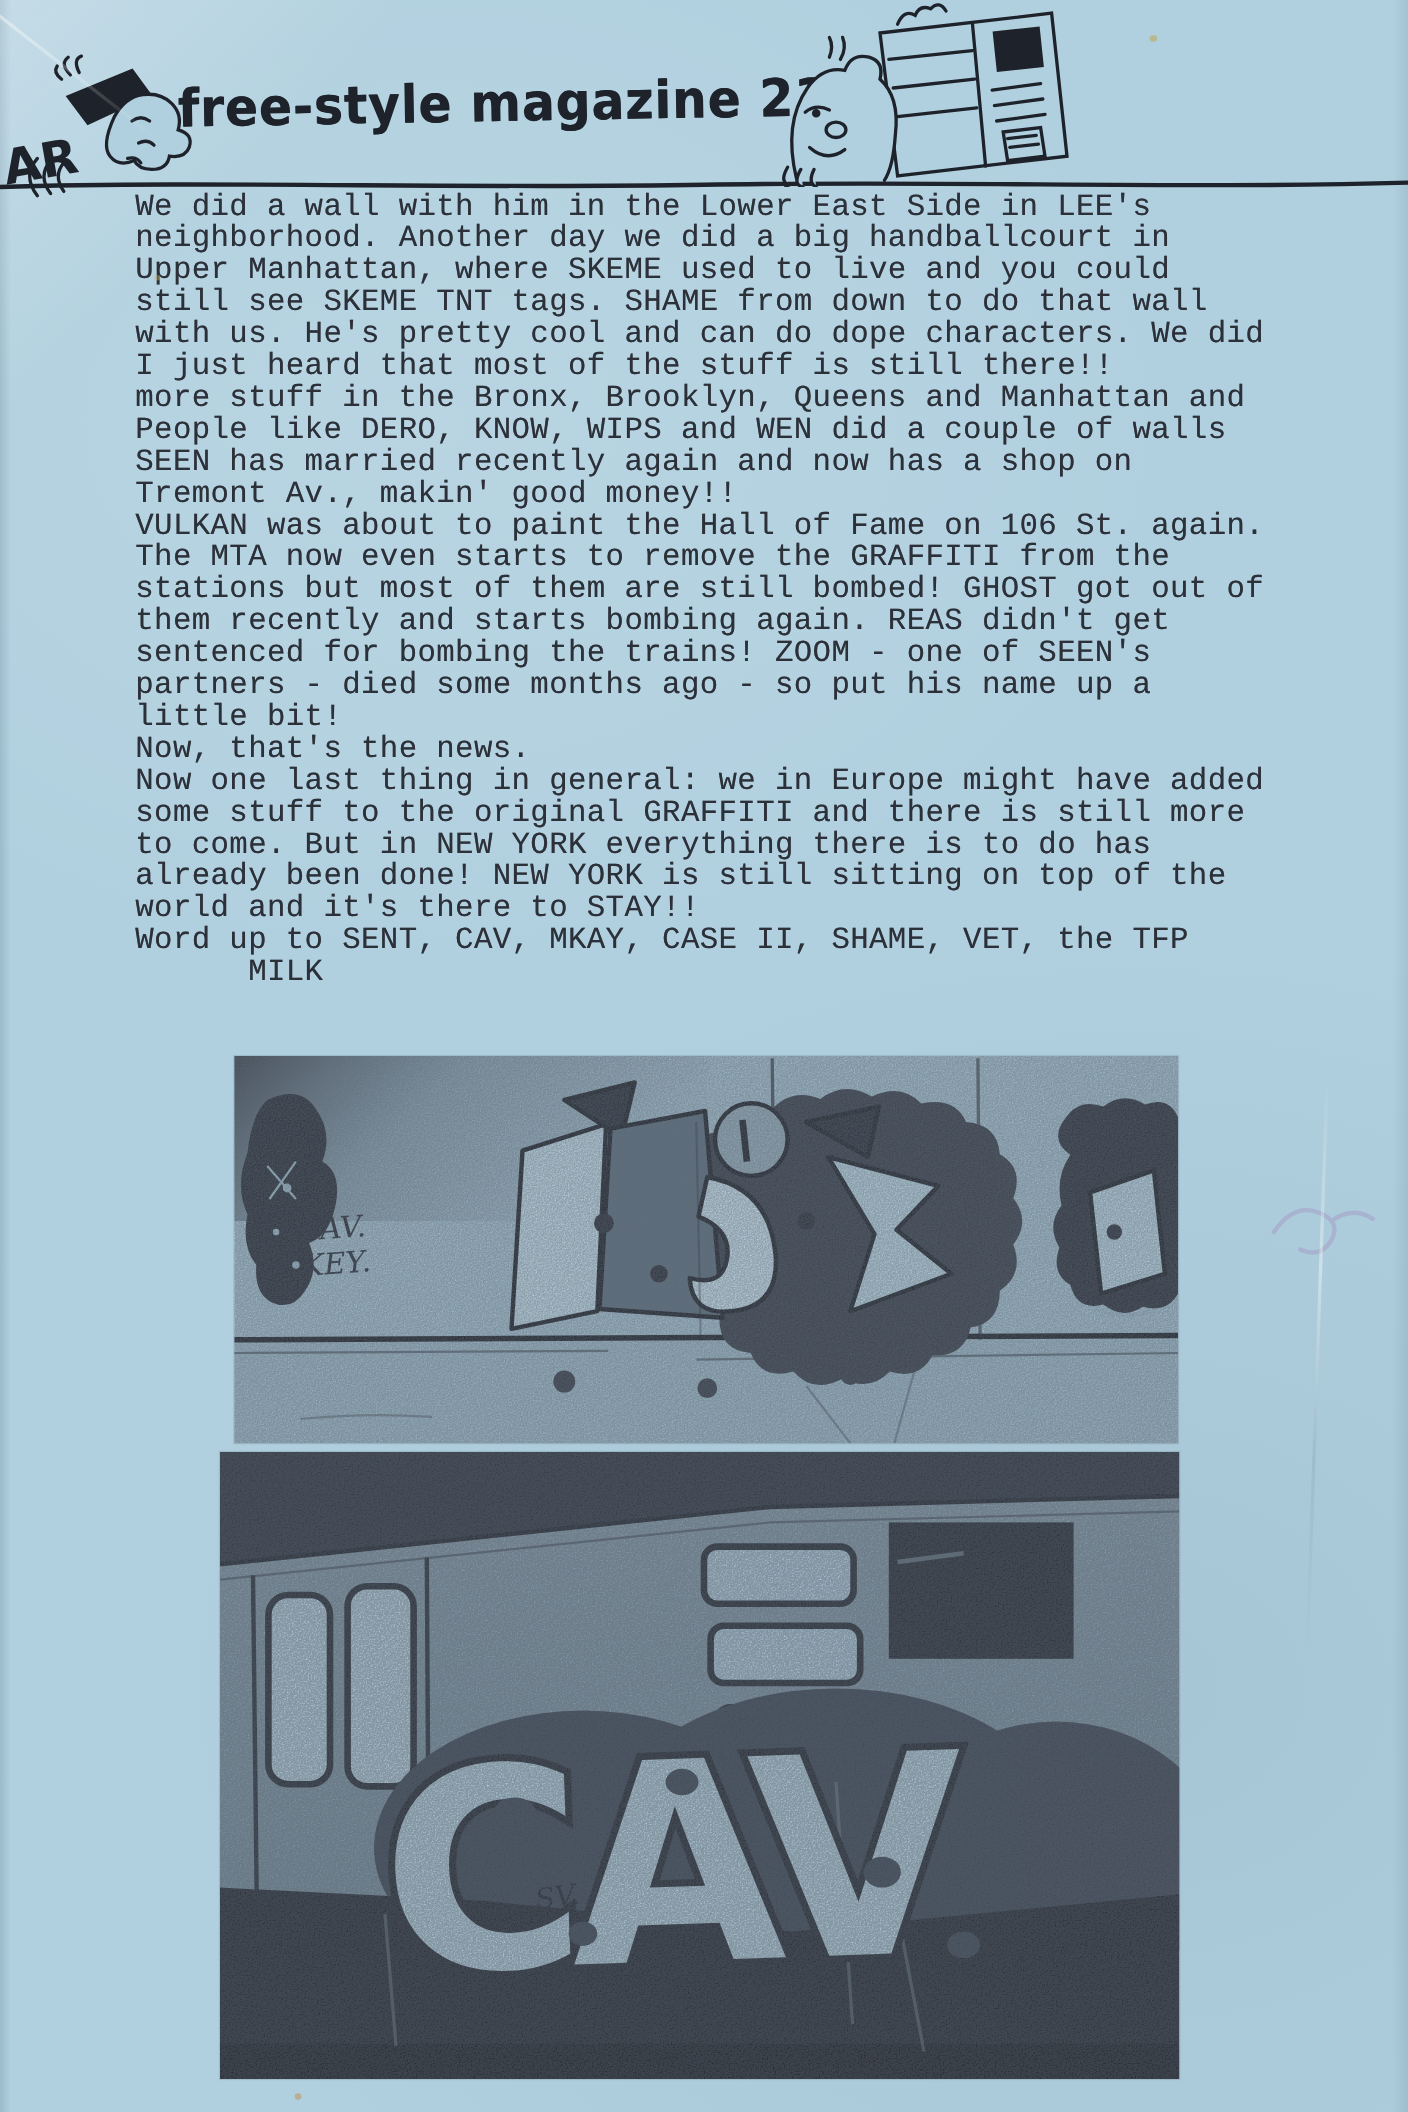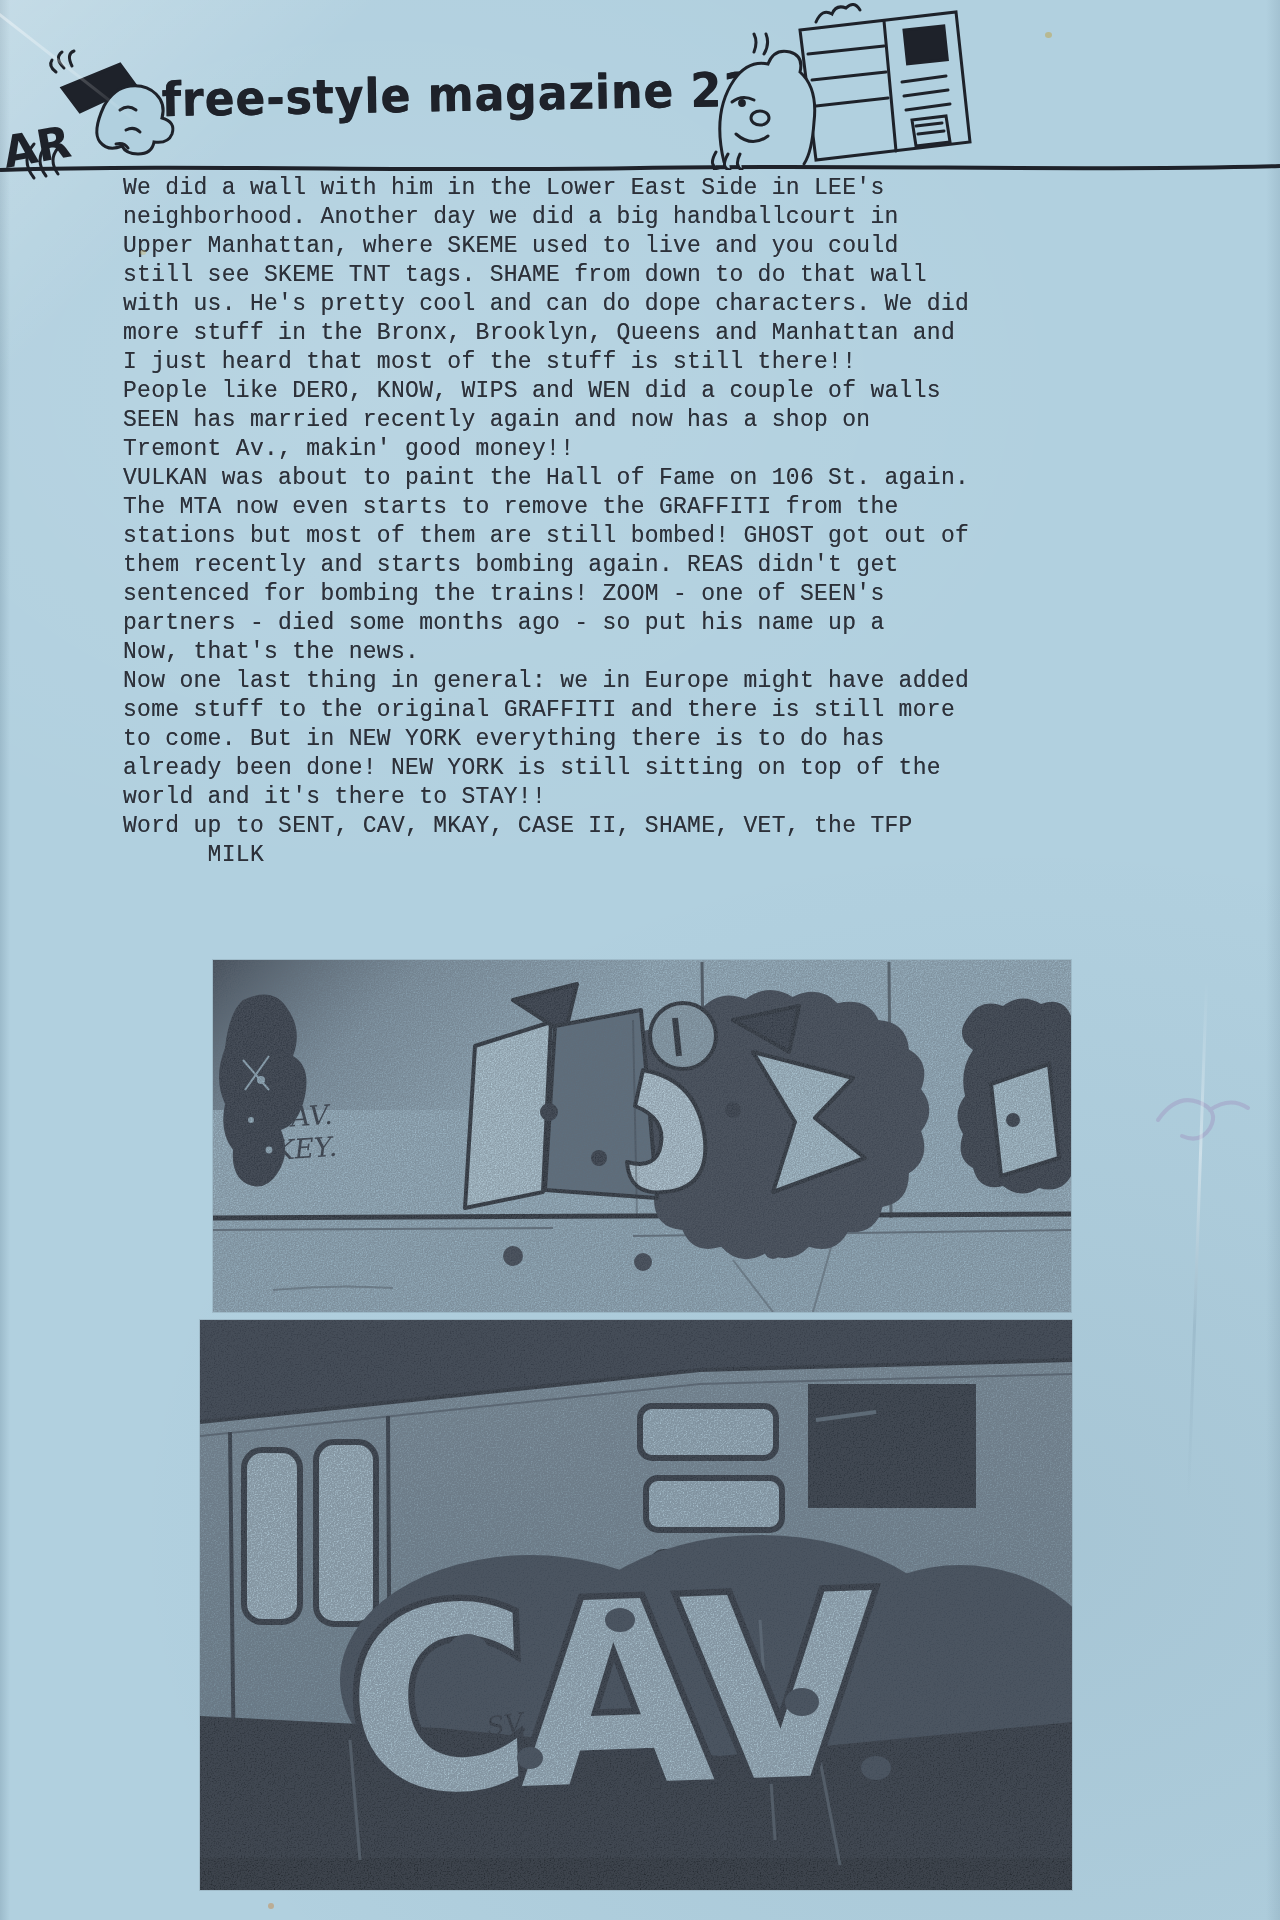--- a/index.html
+++ b/index.html
@@ -34,21 +34,21 @@
     transform:rotate(-1deg) scaleY(1.08);transform-origin:left bottom;
     text-shadow:0.6px 0 #1e222a;
     white-space:nowrap;
   }
   .rule-line{position:absolute;left:0;top:148px;width:1280px;height:44px;}
   .cartoon-left{position:absolute;left:4px;top:46px;width:175px;height:140px;}
   .cartoon-right{position:absolute;left:688px;top:2px;width:290px;height:168px;}
 
   .article{position:absolute;left:123px;top:174px;width:1100px;}
   .body-line{
-    white-space:pre;font-size:23px;line-height:29px;letter-spacing:.3px;
+    white-space:pre;font-size:28px;line-height:29px;letter-spacing:.3px;
     color:#2c3039;text-shadow:0 0 .6px rgba(44,48,57,.55);
   }
 
   .photo{position:absolute;box-shadow:0 0 0 1px rgba(40,50,60,.12);}
   .photo svg{display:block;}
   #photo1{left:213px;top:960px;width:858px;height:352px;}
   #photo2{left:200px;top:1320px;width:872px;height:570px;}
 </style>
 </head>
 <body>
@@ -102,31 +102,32 @@
       <path d="M28,150 q-8,14 2,16 q-6,2 -2,2 M40,152 q-8,14 2,16 M52,152 q-6,12 2,16" fill="#b1d0df"></path>
     </g>
   </svg>
 
   <div class="article">
       <div class="body-line">We did a wall with him in the Lower East Side in LEE's</div>
       <div class="body-line">neighborhood. Another day we did a big handballcourt in</div>
       <div class="body-line">Upper Manhattan, where SKEME used to live and you could</div>
       <div class="body-line">still see SKEME TNT tags. SHAME from down to do that wall</div>
       <div class="body-line">with us. He's pretty cool and can do dope characters. We did</div>
+      <div class="body-line">I just heard that most of the stuff is still there!!</div>
       <div class="body-line">more stuff in the Bronx, Brooklyn, Queens and Manhattan and</div>
-      <div class="body-line">I just heard that most of the stuff is still there!!</div>
       <div class="body-line">People like DERO, KNOW, WIPS and WEN did a couple of walls</div>
       <div class="body-line">SEEN has married recently again and now has a shop on</div>
       <div class="body-line">Tremont Av., makin' good money!!</div>
       <div class="body-line">VULKAN was about to paint the Hall of Fame on 106 St. again.</div>
       <div class="body-line">The MTA now even starts to remove the GRAFFITI from the</div>
       <div class="body-line">stations but most of them are still bombed! GHOST got out of</div>
       <div class="body-line">them recently and starts bombing again. REAS didn't get</div>
       <div class="body-line">sentenced for bombing the trains! ZOOM - one of SEEN's</div>
       <div class="body-line">partners - died some months ago - so put his name up a</div>
+      <div class="body-line">little bit!</div>
       <div class="body-line">Now, that's the news.</div>
       <div class="body-line">Now one last thing in general: we in Europe might have added</div>
       <div class="body-line">some stuff to the original GRAFFITI and there is still more</div>
       <div class="body-line">to come. But in NEW YORK everything there is to do has</div>
       <div class="body-line">already been done! NEW YORK is still sitting on top of the</div>
       <div class="body-line">world and it's there to STAY!!</div>
       <div class="body-line">Word up to SENT, CAV, MKAY, CASE II, SHAME, VET, the TFP</div>
       <div class="body-line">      MILK</div>
     </div>
 

